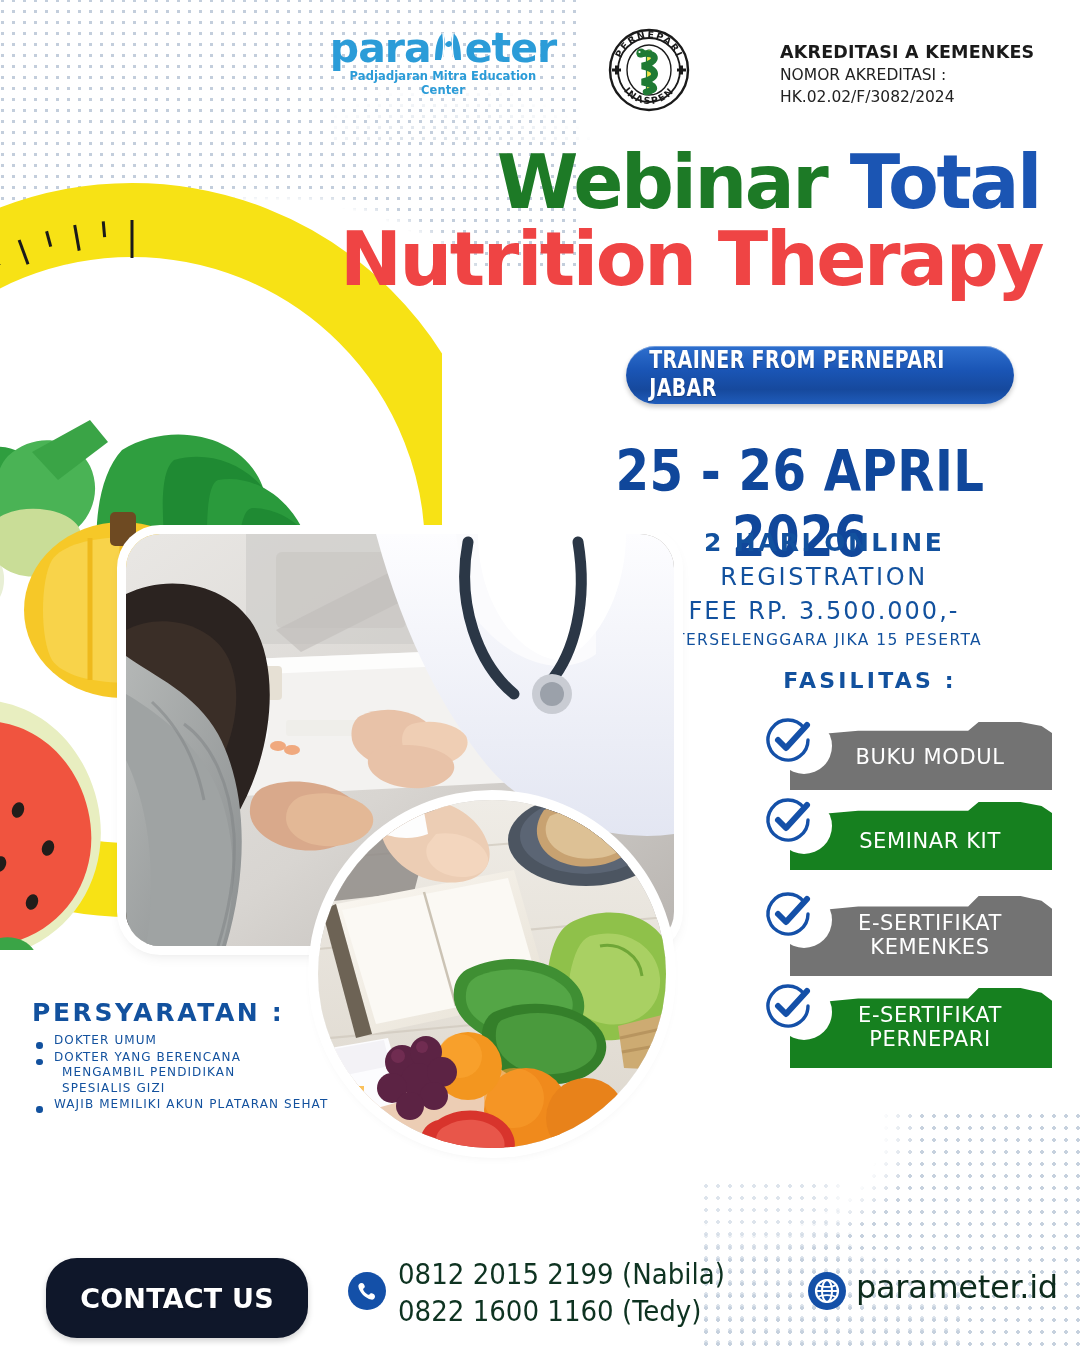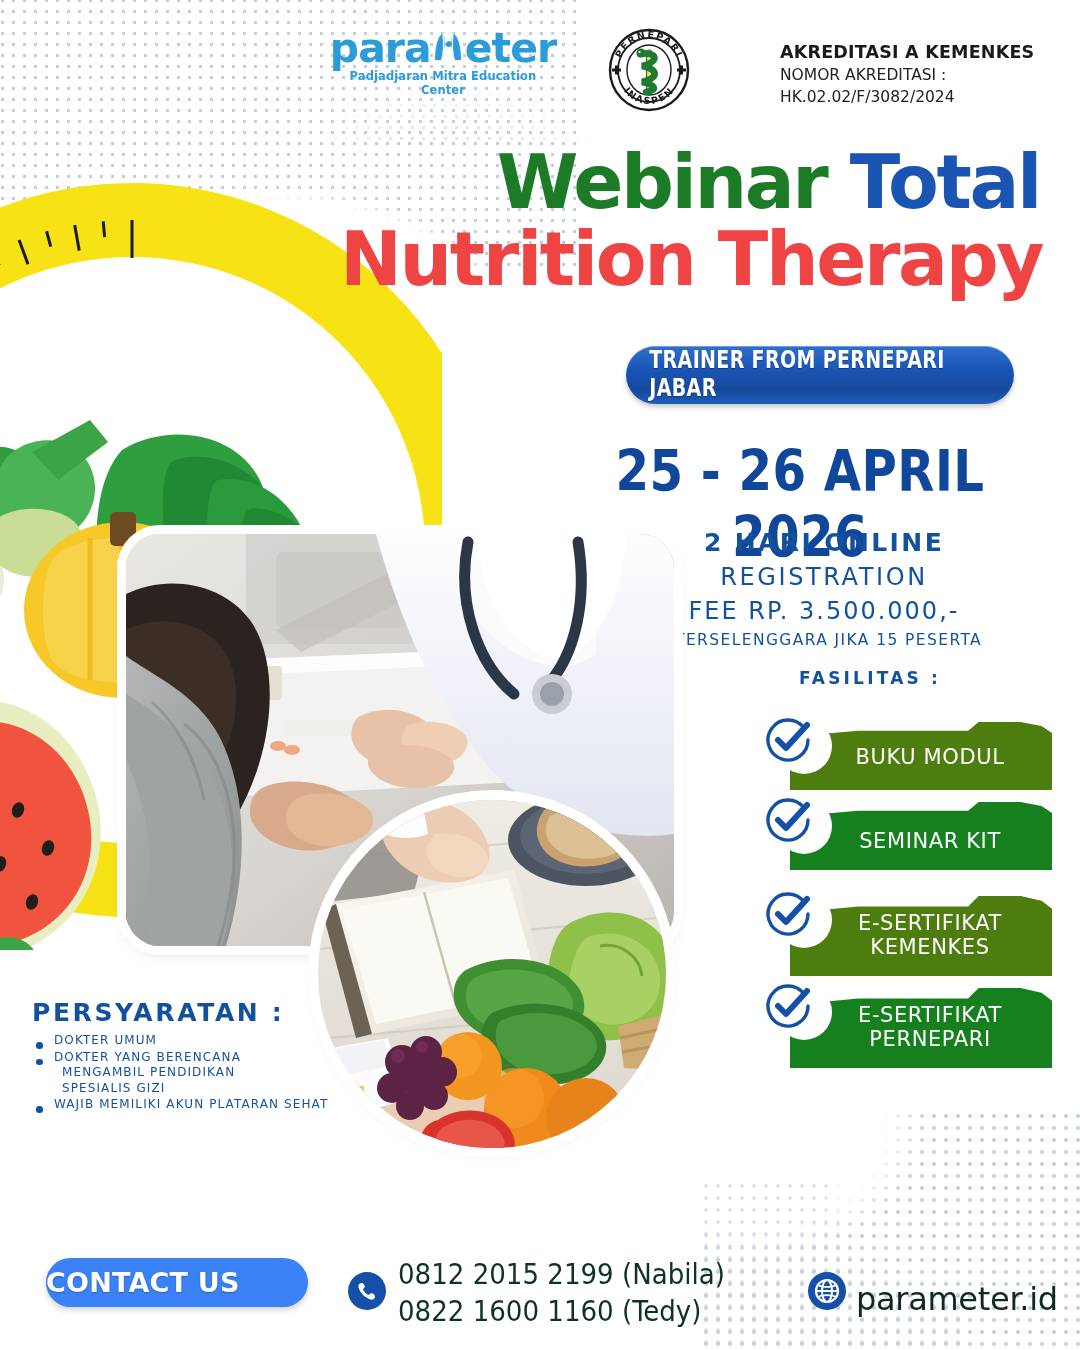--- a/index.html
+++ b/index.html
@@ -102,32 +102,32 @@
   }
 
   .reg-block { position:absolute; left:600px; top:528px; width:448px; text-align:center; color:#12519e; }
   .reg-block .r1 { font-size:25px; font-weight:700; letter-spacing:2.4px; font-family:"DejaVu Sans", sans-serif; }
   .reg-block .r2 { font-size:24px; font-weight:400; letter-spacing:2.6px; margin-top:6px; font-family:"DejaVu Sans", sans-serif; }
   .reg-block .r3 { font-size:24px; font-weight:400; letter-spacing:2px; margin-top:6px; font-family:"DejaVu Sans", sans-serif; }
   .reg-block .r4 { font-size:15.5px; font-weight:400; letter-spacing:1.4px; margin-top:6px; font-family:"DejaVu Sans", sans-serif; }
 
   .fasilitas-h {
     position:absolute; left:700px; top:668px; width:340px; text-align:center;
-    font-size:17px; font-weight:700; letter-spacing:3.2px; color:#12519e;
+    font-size:22px; font-weight:700; letter-spacing:3.2px; color:#12519e;
     font-family:"DejaVu Sans", sans-serif;
   }
 
   
   .facilities { position:absolute; left:762px; top:722px; width:300px; }
   .fac-row { position:relative; height:auto; margin-bottom:12px; }
   .fac-row.gap { margin-bottom:26px; }
 
   .fac-shape {
     position:relative; margin-left:28px; width:262px;
-    background:#4d7c0f; color:#fff;
+    background:#737373; color:#fff;
     display:flex; align-items:center; justify-content:center; text-align:center;
     font-size:21px; letter-spacing:.6px; line-height:1.14;
     font-family:"DejaVu Sans", sans-serif; font-weight:400;
     padding:20px 16px 16px 34px; min-height:68px;
     clip-path: polygon(0% 30%, 6% 22%, 14% 17%, 26% 13%, 68% 13%, 72% 0%, 88% 0%, 96% 6%, 100% 16%, 100% 100%, 0% 100%);
   }
   .fac-shape.green { background:#16801f;align-items:flex-end; }
   .fac-shape.two-line { padding-top:16px; min-height:80px; }
 
   .fac-notch {
@@ -163,41 +163,41 @@
     font-family:"DejaVu Sans", sans-serif; font-weight:400; margin-bottom:1px;
   }
   .persyaratan li::before {
     content:""; position:absolute; left:-18px; top:9px;
     width:6.5px; height:6.5px; border-radius:50%; background:#12519e;
   }
   .persyaratan li .cont { display:block; padding-left:8px; }
 
   
   .contact-btn {
-    position:absolute; left:46px; top:1258px; width:262px; height:49px;
-    background:#3b82f6; border-radius:31px;
-    display:flex; align-items:center; justify-content:flex-start;
+    position:absolute; left:46px; top:1258px; width:262px; height:80px;
+    background:#0f172a; border-radius:31px;
+    display:flex; align-items:center; justify-content:center;
     box-shadow:0 3px 6px rgba(0,0,0,.18);
   }
   .contact-btn span {
     color:#fff; font-size:27px; font-weight:700; letter-spacing:.2px;
     font-family:"DejaVu Sans", sans-serif;
     text-shadow:0 1px 2px rgba(0,0,0,.25);
   }
   .phone-ico { position:absolute; left:348px; top:1272px; width:38px; height:38px; }
   .phones {
     position:absolute; left:398px; top:1256px; width:400px;
     font-family:"DejaVu Sans Condensed","Liberation Sans Narrow","Liberation Sans", sans-serif;
     color:#0e3321; font-size:29px; line-height:1.28; font-weight:400;
   }
   .globe-ico { position:absolute; left:808px; top:1272px; width:38px; height:38px; }
   .site {
     position:absolute; left:856px; top:1268px;
     font-family:"DejaVu Sans", sans-serif; color:#0d2b1c;
-    font-size:32px; font-weight:400; letter-spacing:-.3px;margin-top:12px;
+    font-size:32px; font-weight:400; letter-spacing:-.3px;
   }
 </style>
 </head>
 <body>
 
 <div class="poster">
 
   <div class="dots-tl"></div>
   <div class="dots-tl2"></div>
   <div class="dots-br"></div>

